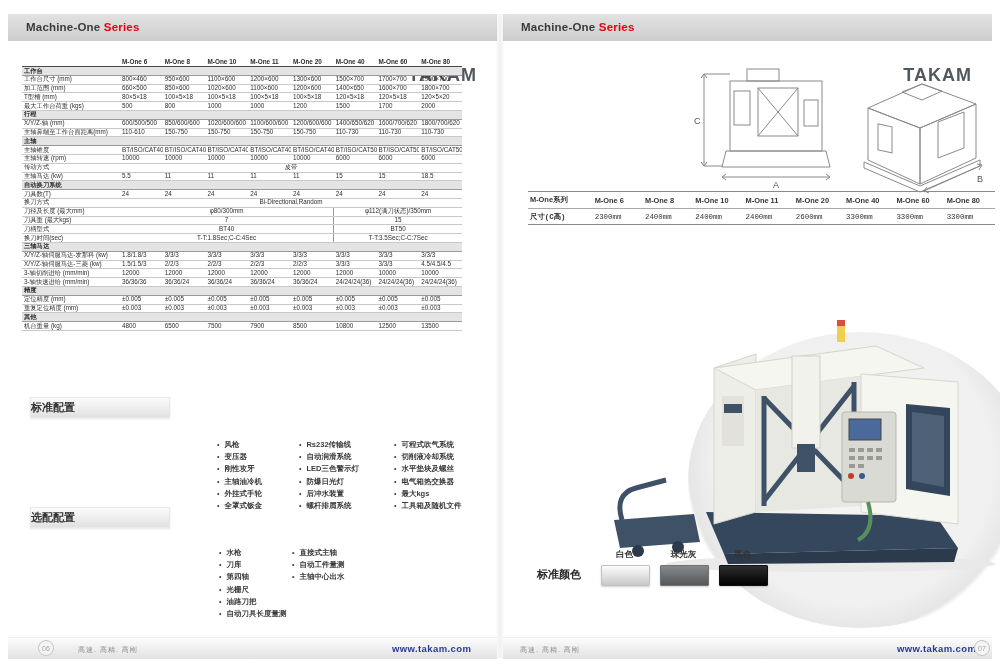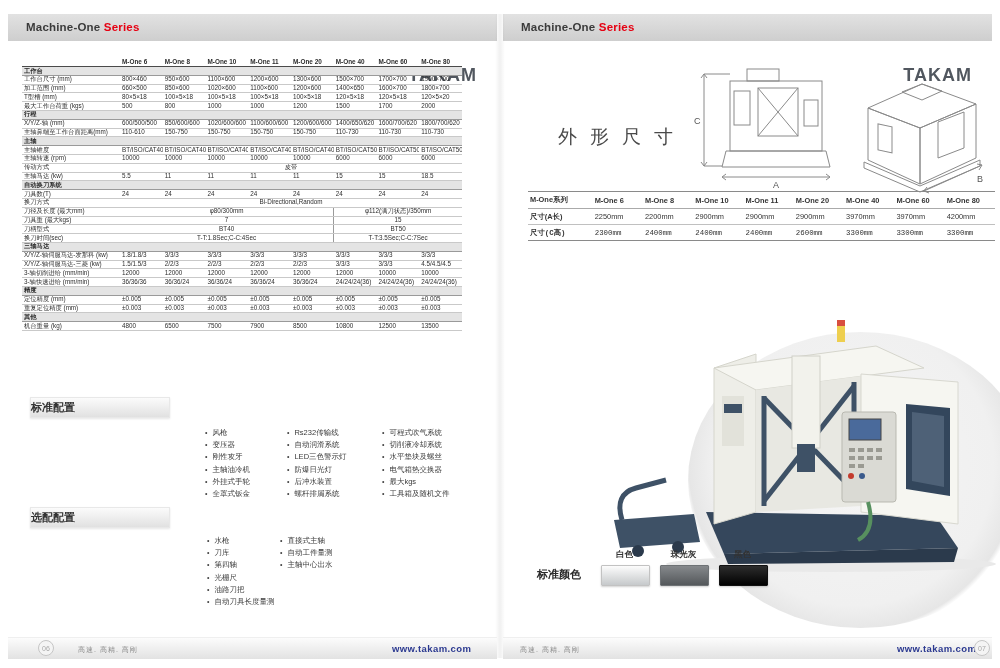--- a/index.html
+++ b/index.html
@@ -21,21 +21,21 @@
   .spec-table td{padding:0.5px 2px;border-bottom:1px solid #c9c9c9;line-height:6.8px;white-space:nowrap;overflow:hidden;}
   .spec-table .lbl{width:94px;}
   .spec-table .sec-row td{background:#e4e4e4;font-weight:bold;border-top:1px solid #9a9a9a;border-bottom:1px solid #9a9a9a;}
   .spec-table .span-cell{text-align:center;}
   .spec-table .div-l{border-left:1px solid #9a9a9a;}
 
   
   .config-label{position:absolute;left:30px;width:138px;height:19px;background:linear-gradient(#fbfbfb,#e1e1e1);border:1px solid #e8e8e8;box-shadow:0 1px 2px rgba(0,0,0,.10);text-align:left;line-height:19px;font-weight:bold;font-size:11px;color:#333;}
   .config-label.std{top:397px;}
   .config-label.opt{top:507px;}
-  .cfg-list{position:absolute;margin:0;padding:0;list-style:none;font-size:7.5px;font-weight:normal;color:#3a3a3a;}
+  .cfg-list{position:absolute;margin:12px;padding:0;list-style:none;font-size:7.5px;font-weight:bold;color:#3a3a3a;}
   .cfg-list li{display:flex;gap:5px;margin-bottom:4.2px;line-height:8px;align-items:center;}
   .cfg-list .blt{font-size:7px;color:#444;}
 
   
   .dim-title{position:absolute;left:558px;top:124px;font-size:19px;letter-spacing:13px;color:#4a4a4a;font-weight:500;}
   .tech-svg{position:absolute;}
   .dims-table{position:absolute;left:528px;top:191px;width:467px;border-collapse:collapse;font-size:7.4px;color:#333;table-layout:fixed;}
   .dims-table th{font-weight:bold;text-align:left;padding:3px 2px;border-top:1.5px solid #8a8a8a;border-bottom:1px solid #aaa;white-space:nowrap;}
   .dims-table td{padding:2.5px 2px;border-bottom:1px solid #c0c0c0;white-space:nowrap;}
   .dims-table tr:last-child td{border-bottom:1.5px solid #8a8a8a;font-family:Liberation Mono, monospace;}
@@ -443,21 +443,20 @@
       <li>
         <span class="blt">•</span>
         <span>自动工件量测</span>
       </li>
       <li>
         <span class="blt">•</span>
         <span>主轴中心出水</span>
       </li>
     </ul>
 
-  <div class="dim-title">外形尺寸</div>
 
   <svg class="tech-svg" style="left:692px;top:64px" width="150" height="125" viewBox="0 0 150 125">
     <g stroke="#8a8a8a" fill="none" stroke-width="1">
       <line x1="12" y1="10" x2="12" y2="102"></line>
       <polyline points="9,14 12,10 15,14"></polyline>
         <polyline points="9,98 12,102 15,98"></polyline>
       <line x1="12" y1="10" x2="38" y2="10"></line>
         <line x1="12" y1="102" x2="30" y2="102"></line>
       <rect x="55" y="5" width="32" height="12"></rect>
       <rect x="38" y="17" width="92" height="70"></rect>
@@ -500,31 +499,20 @@
           <th>M-One 10</th>
           <th>M-One 11</th>
           <th>M-One 20</th>
           <th>M-One 40</th>
           <th>M-One 60</th>
           <th>M-One 80</th>
         </tr>
       </thead>
     <tbody id="dims-body">
         <tr>
-          <td class="lblcol">尺寸(A长)</td>
-          <td>2250mm</td>
-          <td>2200mm</td>
-          <td>2900mm</td>
-          <td>2900mm</td>
-          <td>2900mm</td>
-          <td>3970mm</td>
-          <td>3970mm</td>
-          <td>4200mm</td>
-        </tr>
-        <tr>
           <td class="lblcol">尺寸(C高)</td>
           <td>2300mm</td>
           <td>2400mm</td>
           <td>2400mm</td>
           <td>2400mm</td>
           <td>2600mm</td>
           <td>3300mm</td>
           <td>3300mm</td>
           <td>3300mm</td>
         </tr>

